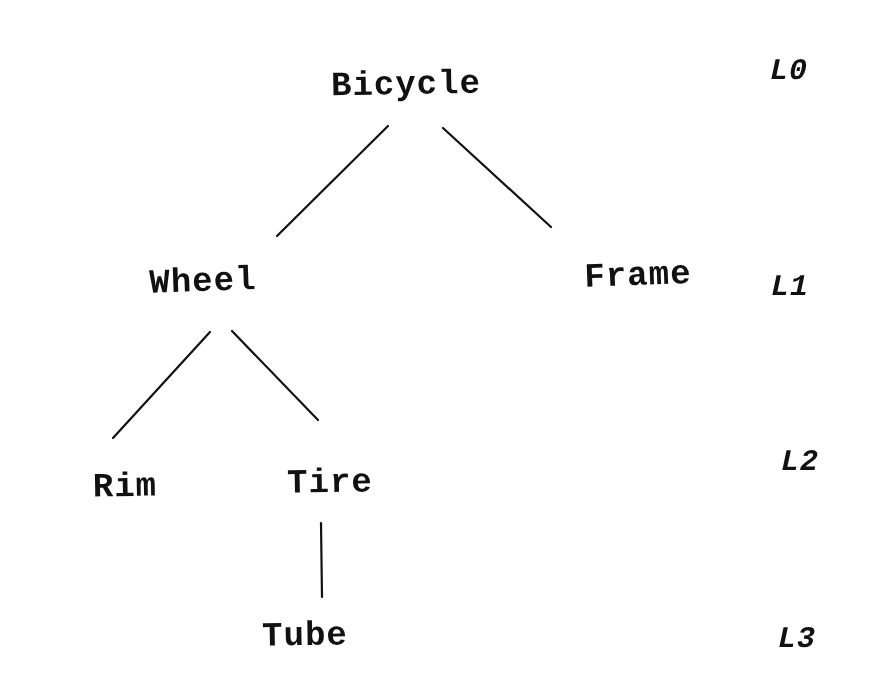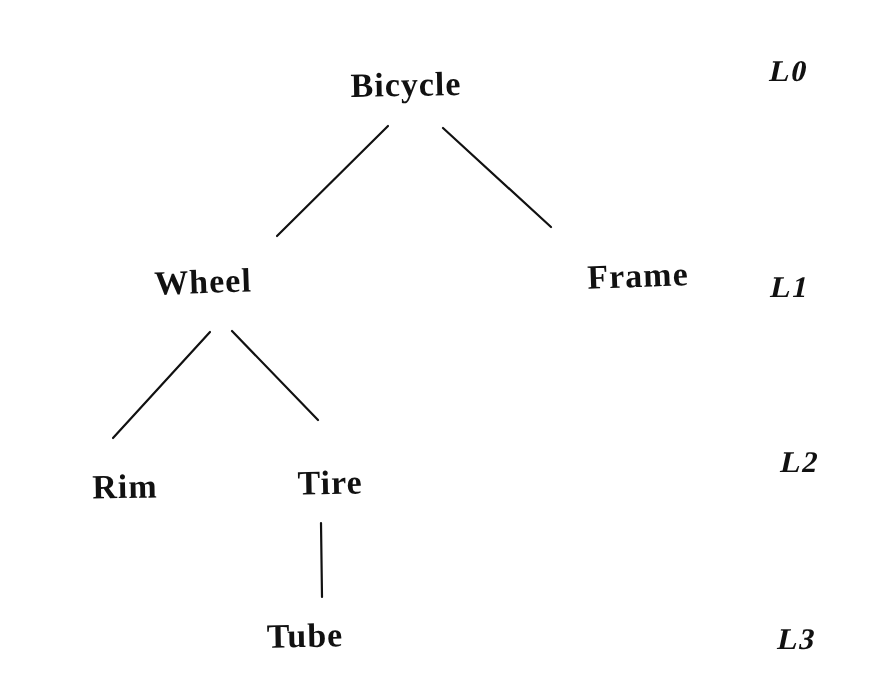--- a/index.html
+++ b/index.html
@@ -6,21 +6,21 @@
     margin: 0;
     padding: 0;
     background: #ffffff;
   }
   #canvas {
     position: relative;
     width: 870px;
     height: 690px;
     background: #ffffff;
     overflow: hidden;
-    font-family: Liberation Serif, serif;
+    font-family: Liberation Mono, monospace;
     color: #111111;
   }
   #edges-svg {
     position: absolute;
     left: 0;
     top: 0;
     width: 870px;
     height: 690px;
   }
   #edges-svg line {

